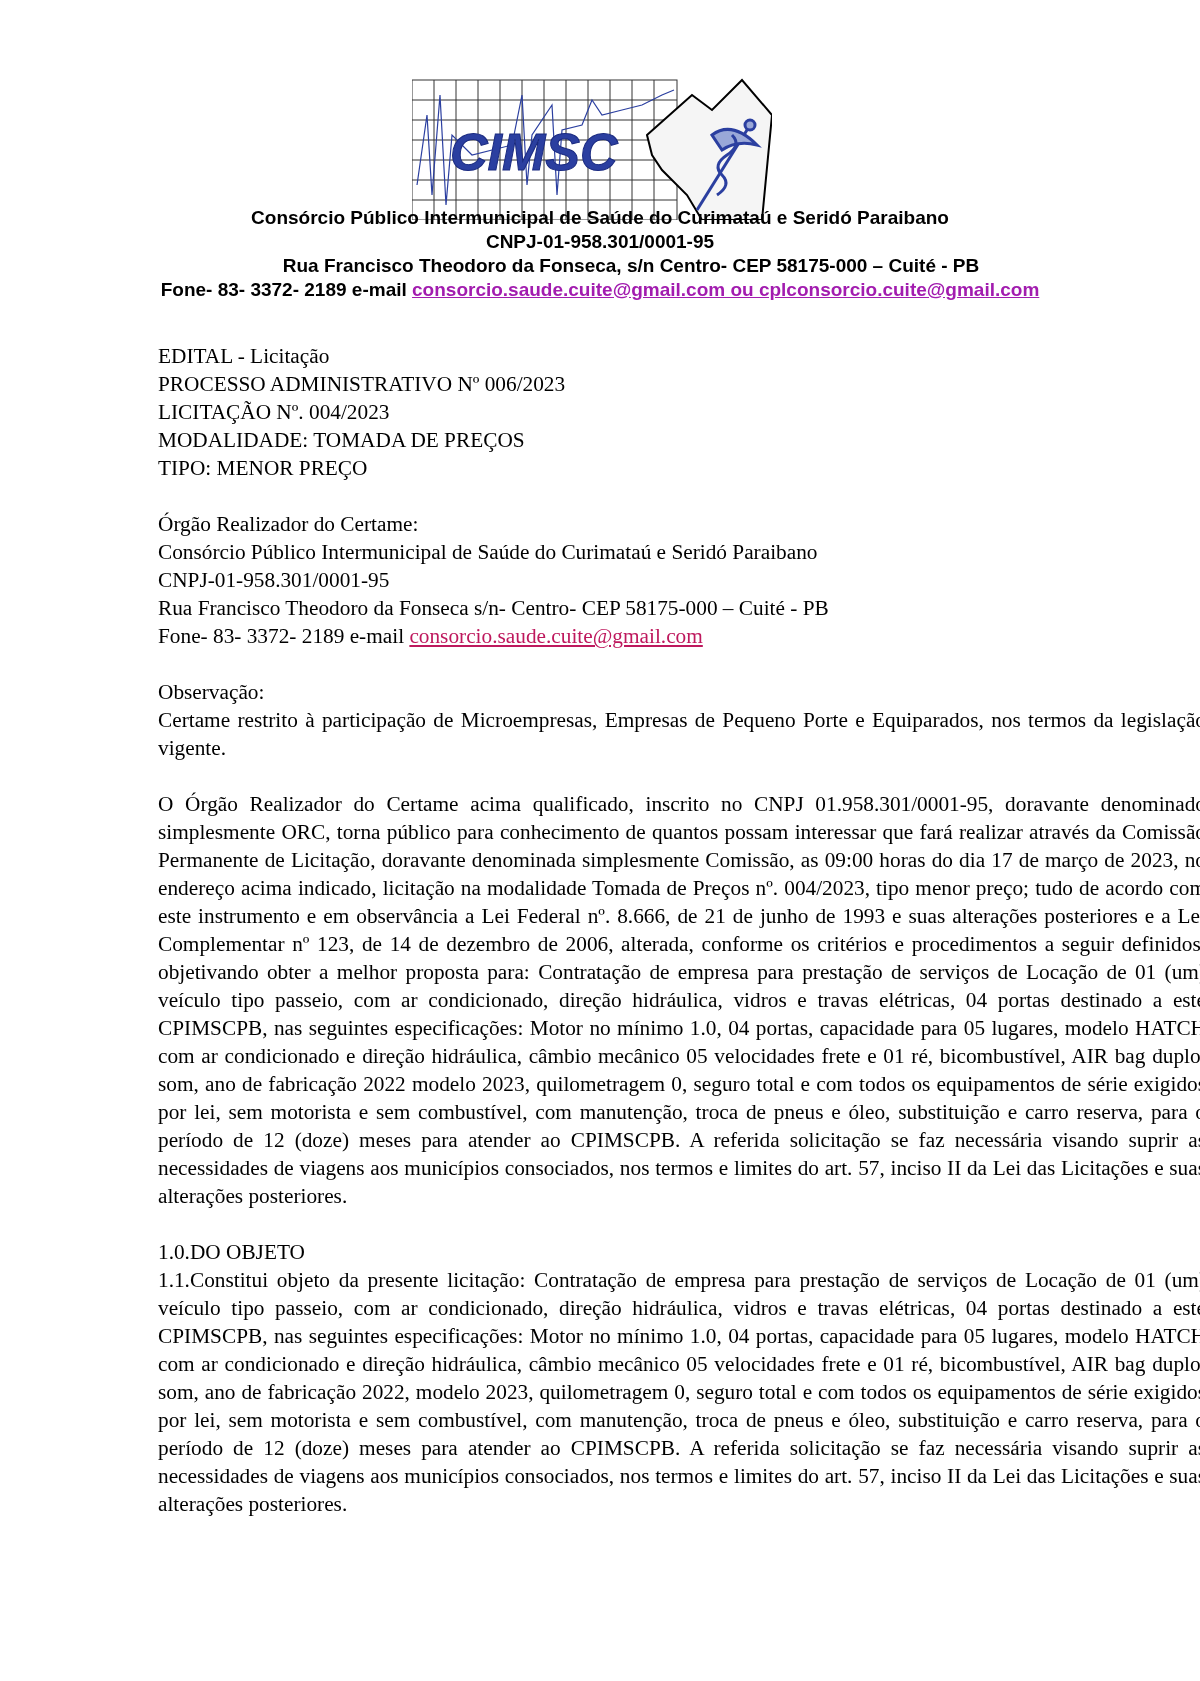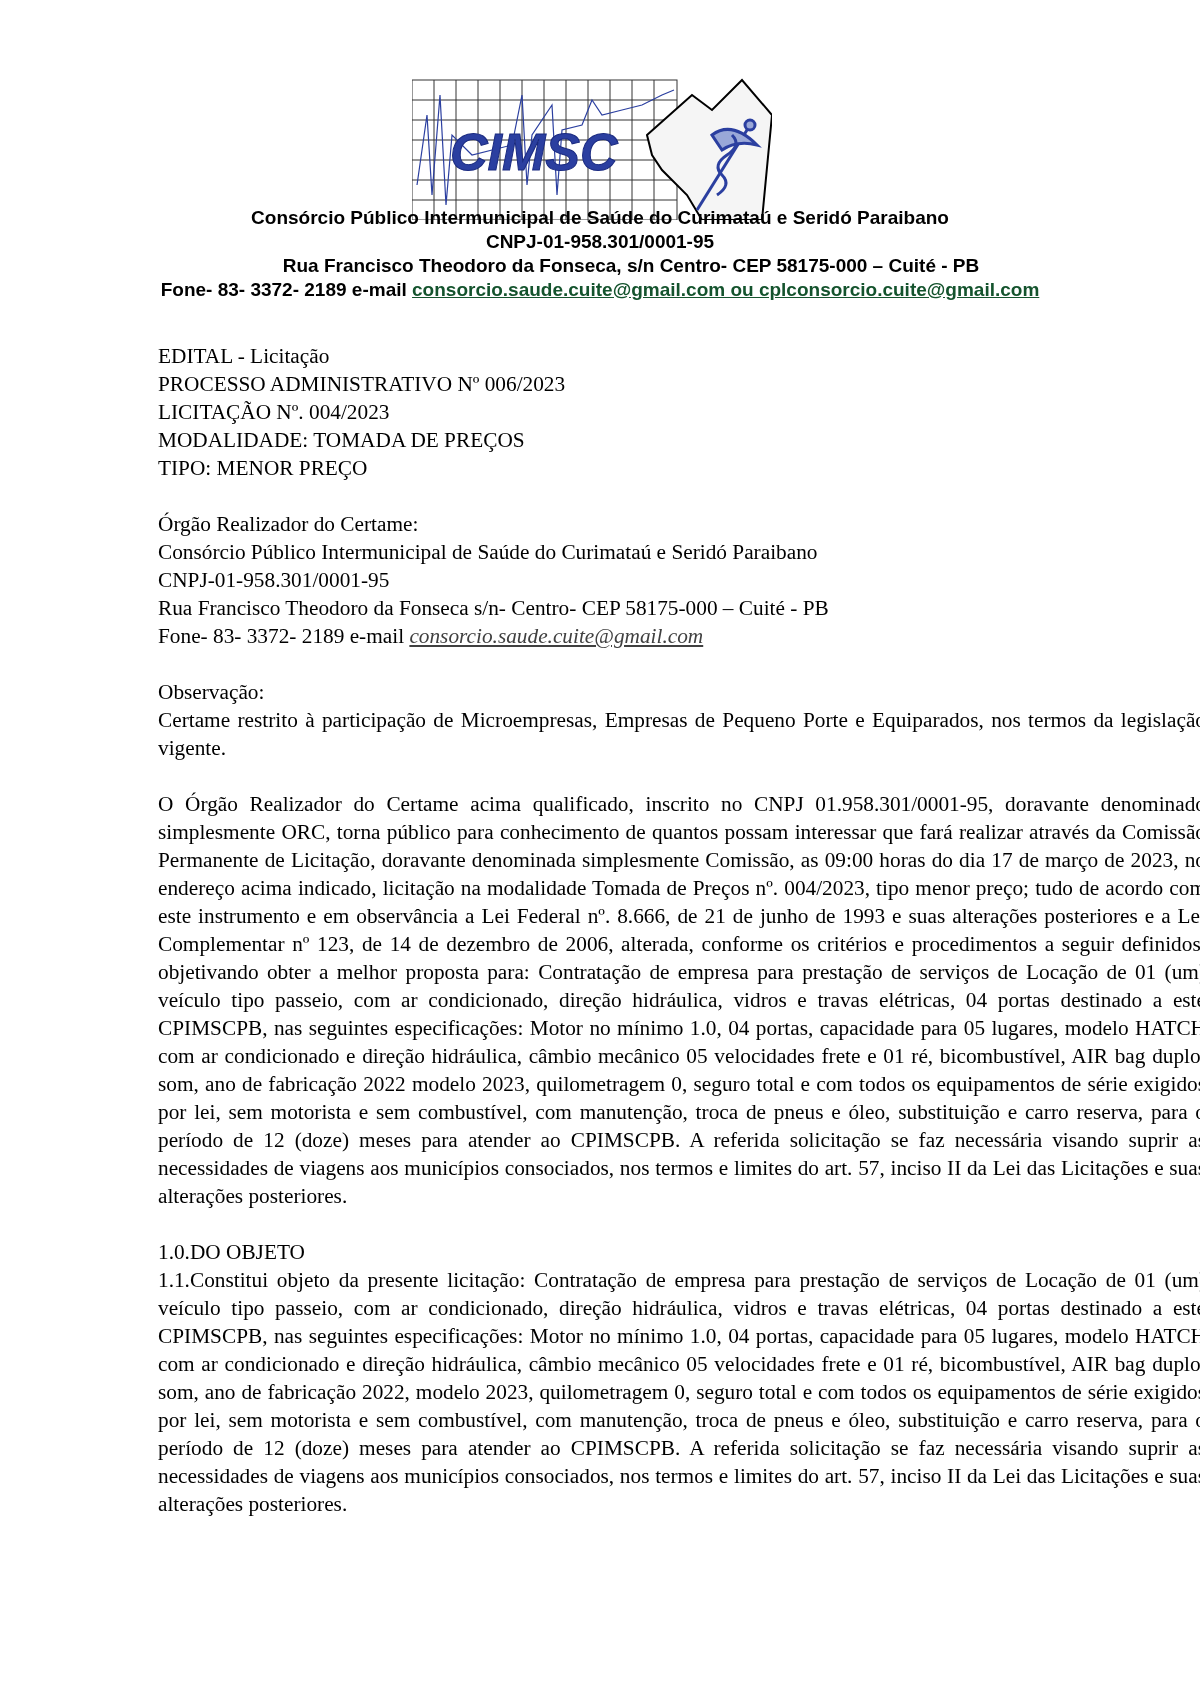--- a/index.html
+++ b/index.html
@@ -1,24 +1,24 @@
 <!DOCTYPE html>
 <html><head>
 <meta charset="utf-8">
 <style>
   html, body { margin:0; padding:0; background:#ffffff; }
   body { width:1200px; height:1681px; position:relative; overflow:hidden; color:#000; }
   .logo { position:absolute; left:412px; top:75px; width:360px; height:145px;font-style:italic; }
   .hdr { position:absolute; left:0; width:1200px; text-align:center; font-family:"Liberation Sans", sans-serif; font-weight:bold; font-size:19px; line-height:24px; }
-  .hdr a { color:#14532d; text-decoration:underline; }
+  .hdr a { color:#a21caf; text-decoration:underline; }
   .doc { position:absolute; left:158px; top:342px; width:1048px; font-family:"Liberation Serif", serif; font-size:21.3px; line-height:28px; }
   .doc p { margin:0; }
   .gap { height:28px; }
   .just { text-align:justify; }
-  .doc a { color:#404040; text-decoration:underline;font-style:italic; }
+  .doc a { color:#be185d; text-decoration:underline; }
 </style>
 </head>
 <body>
 
 <div class="logo">
   <svg width="360" height="145" viewBox="0 0 360 145">
     <g stroke="#333" stroke-width="1" fill="none">
       <rect x="0" y="5" width="265" height="140"></rect>
       <line x1="22" y1="5" x2="22" y2="145"></line>
         <line x1="44" y1="5" x2="44" y2="145"></line>

